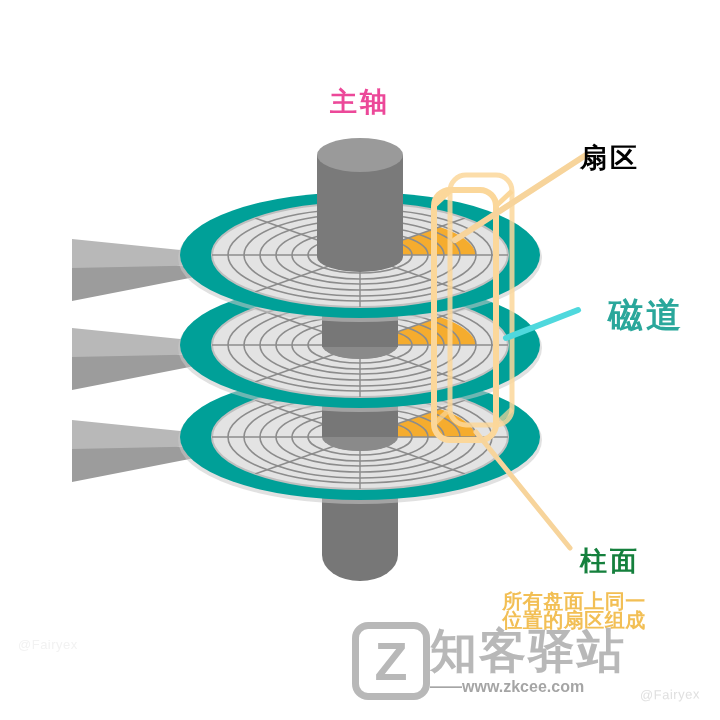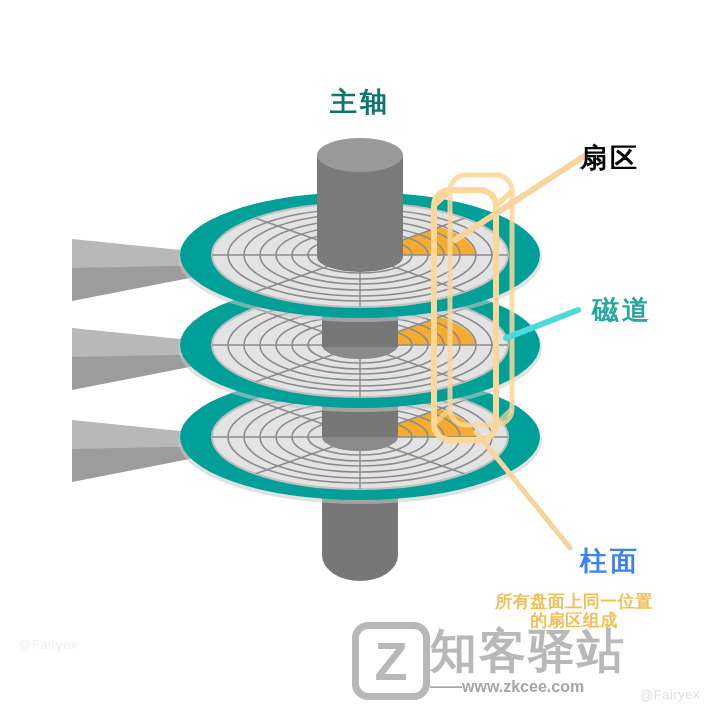--- a/index.html
+++ b/index.html
@@ -30,48 +30,48 @@
   .lbl {
     position: absolute;
     white-space: nowrap;
     font-weight: bold;
     letter-spacing: 1px;
   }
   #label-spindle {
     left: 330px;
     top: 84px;
     font-size: 27px;
-    color: #0f766e;
+    color: #ec4899;
     letter-spacing: 3px;
   }
   #label-sector {
     left: 580px;
     top: 140px;
     font-size: 27px;
     color: #000000;
     letter-spacing: 3px;
   }
   #label-track {
-    left: 592px;
+    left: 608px;
     top: 292px;
-    font-size: 27px;
+    font-size: 35px;
     color: #2aa79b;
     letter-spacing: 3px;
   }
   #label-cylinder {
     left: 580px;
     top: 543px;
     font-size: 27px;
-    color: #3b82f6;
+    color: #15803d;
     letter-spacing: 3px;
   }
   #label-cylinder-desc {
     left: 494px;
     top: 592px;
-    font-size: 17px;
+    font-size: 20px;
     line-height: 19px;
     color: #f2bf55;
     font-weight: bold;
     text-align: center;
     width: 160px;
     white-space: normal;
     letter-spacing: 0.5px;
   }
 
   

